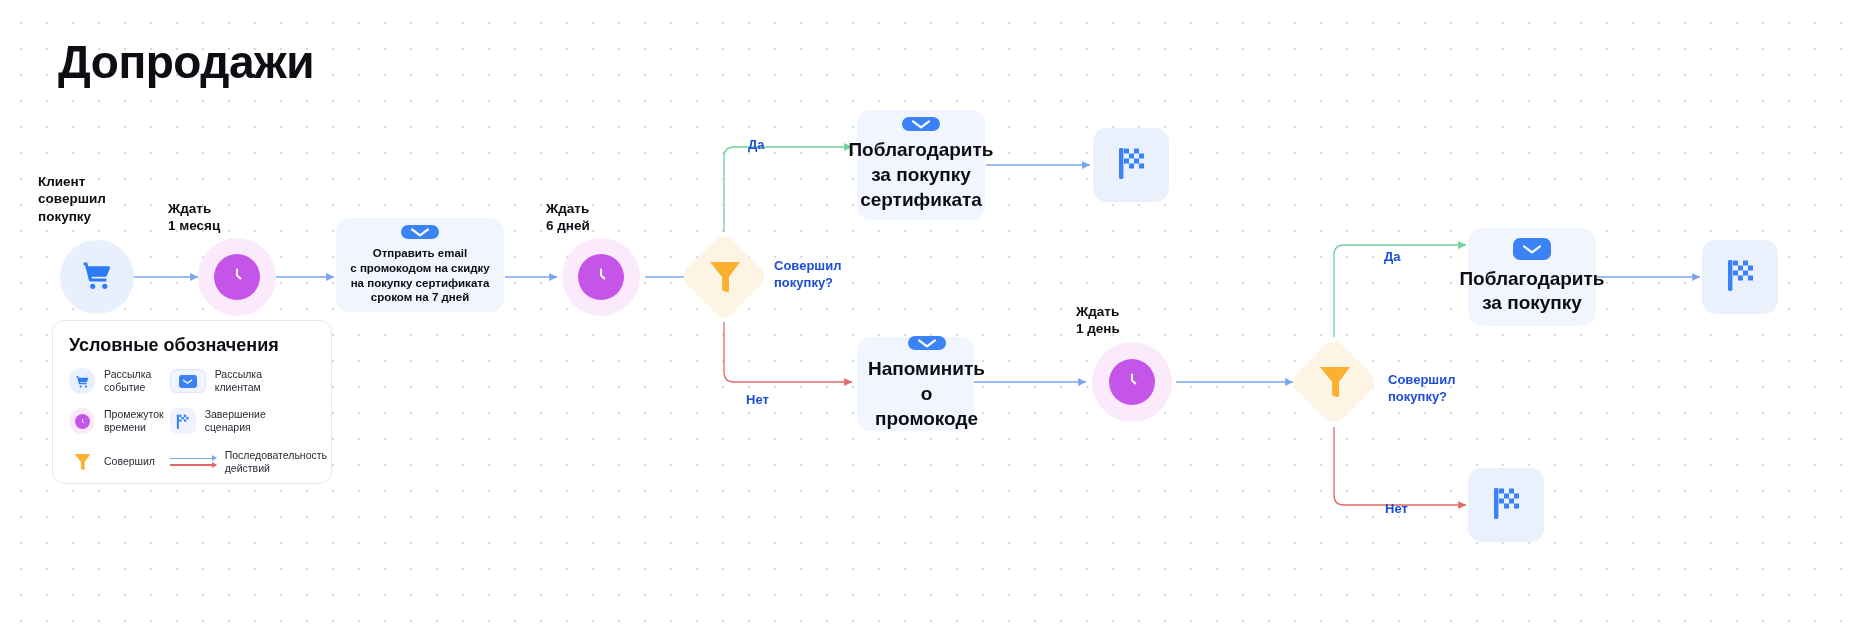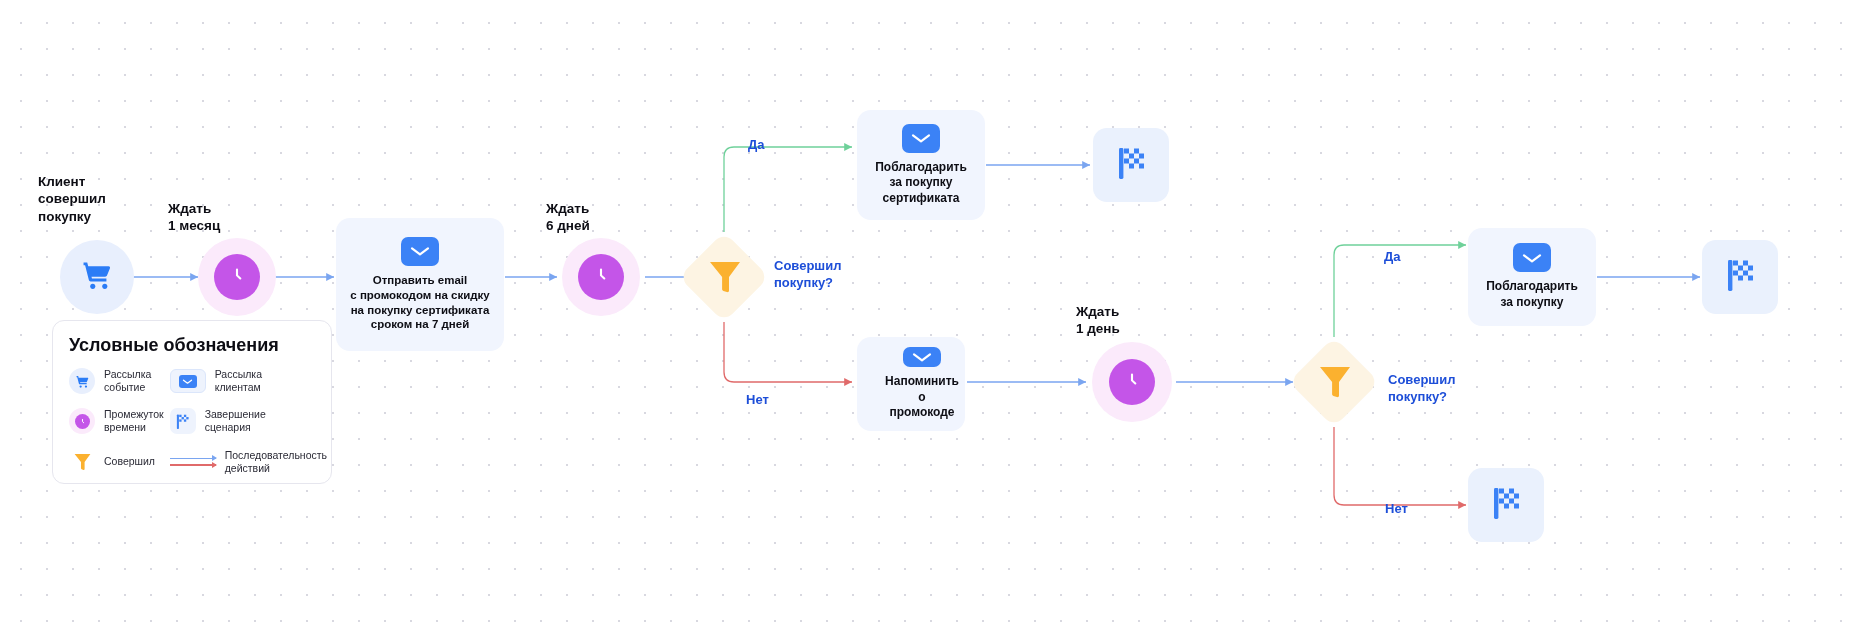--- a/index.html
+++ b/index.html
@@ -43,21 +43,21 @@
     display:flex; align-items:center; justify-content:center;
   }
 
   
   .card {
     position:absolute; background:#f1f5fe; border-radius:14px;
     display:flex; flex-direction:column; align-items:center; justify-content:center;
     padding:10px 8px;
   }
   .card .lbl {
-    margin-top:7px; font-size:12px; font-weight:700; line-height:1.3;
+    margin-top:7px; font-size:19px; font-weight:700; line-height:1.3;
     text-align:center; white-space:pre-line; color:#0d0d14;
   }
   .mail-glyph { width:38px; height:29px; border-radius:7px; background:#3b82f6;
                 display:flex; align-items:center; justify-content:center; }
   .flagcard { position:absolute; background:#eaf1fd; border-radius:14px;
               display:flex; align-items:center; justify-content:center; }
 
   
   .diamond {
     position:absolute; background:#fdf4e3; border-radius:12px;
@@ -99,20 +99,21 @@
         border-left:5px solid currentColor; border-top:3px solid transparent;
         border-bottom:3px solid transparent; }
   .lseq .ln.b::after { color:#7aa5f0; }
   .lseq .ln.r::after { color:#e06a6a; }
 </style>
 </head>
 <body>
 
 <div id="canvas">
 
+  <div class="page-title">Допродажи</div>
 
   <svg class="edges">
     <defs>
       <marker id="ab" markerWidth="7" markerHeight="7" refX="6" refY="3" orient="auto">
         <path d="M0,0 L6,3 L0,6 z" fill="#7aa5f0"></path>
       </marker>
       <marker id="ag" markerWidth="7" markerHeight="7" refX="6" refY="3" orient="auto">
         <path d="M0,0 L6,3 L0,6 z" fill="#6fd19a"></path>
       </marker>
       <marker id="ar" markerWidth="7" markerHeight="7" refX="6" refY="3" orient="auto">
@@ -163,21 +164,21 @@
   <div class="circ wait" style="left:198px; top:238px; width:78px; height:78px;">
     <div class="inner" style="width:46px;height:46px;">
       <span>
         <svg width="24" height="24" viewBox="0 0 24 24" fill="none" stroke="#fff" stroke-width="2.1" stroke-linecap="round">
             <path d="M12 6.6v5.8l3.3 3.1"></path>
           </svg>
       </span>
     </div>
   </div>
 
-  <div class="card" style="left:336px; top:218px; width:168px; height:133px;">
+  <div class="card" style="left:336px; top:218px; width:168px; height:94px;">
     <div class="mail-glyph">
       <svg width="22" height="14" viewBox="0 0 22 14" fill="none" stroke="#fff" stroke-width="2.2" stroke-linecap="round" stroke-linejoin="round">
           <path d="M3 4.3l8 6 8-6"></path>
         </svg>
     </div>
     <div class="lbl" style="font-size:11.5px;">Отправить email
 с промокодом на скидку
 на покупку сертификата
 сроком на 7 дней</div>
   </div>
@@ -228,21 +229,21 @@
             <rect x="24" y="8.5" width="5" height="5"></rect>
           <rect x="9" y="13.5" width="5" height="5"></rect>
             <rect x="19" y="13.5" width="5" height="5"></rect>
           <rect x="14" y="18.5" width="5" height="5"></rect>
             <rect x="24" y="18.5" width="5" height="5"></rect>
         </g>
       </svg>
     </span>
   </div>
 
-  <div class="card" style="left:857px; top:337px; width:108px; height:94px;padding-left:30px;">
+  <div class="card" style="left:857px; top:337px; width:117px; height:94px;padding-left:30px;">
     <div class="mail-glyph">
       <svg width="22" height="14" viewBox="0 0 22 14" fill="none" stroke="#fff" stroke-width="2.2" stroke-linecap="round" stroke-linejoin="round">
           <path d="M3 4.3l8 6 8-6"></path>
         </svg>
     </div>
     <div class="lbl">Напоминить
 о промокоде</div>
   </div>
 
   <div class="cap" style="left:1076px; top:303px; width:110px;">Ждать

